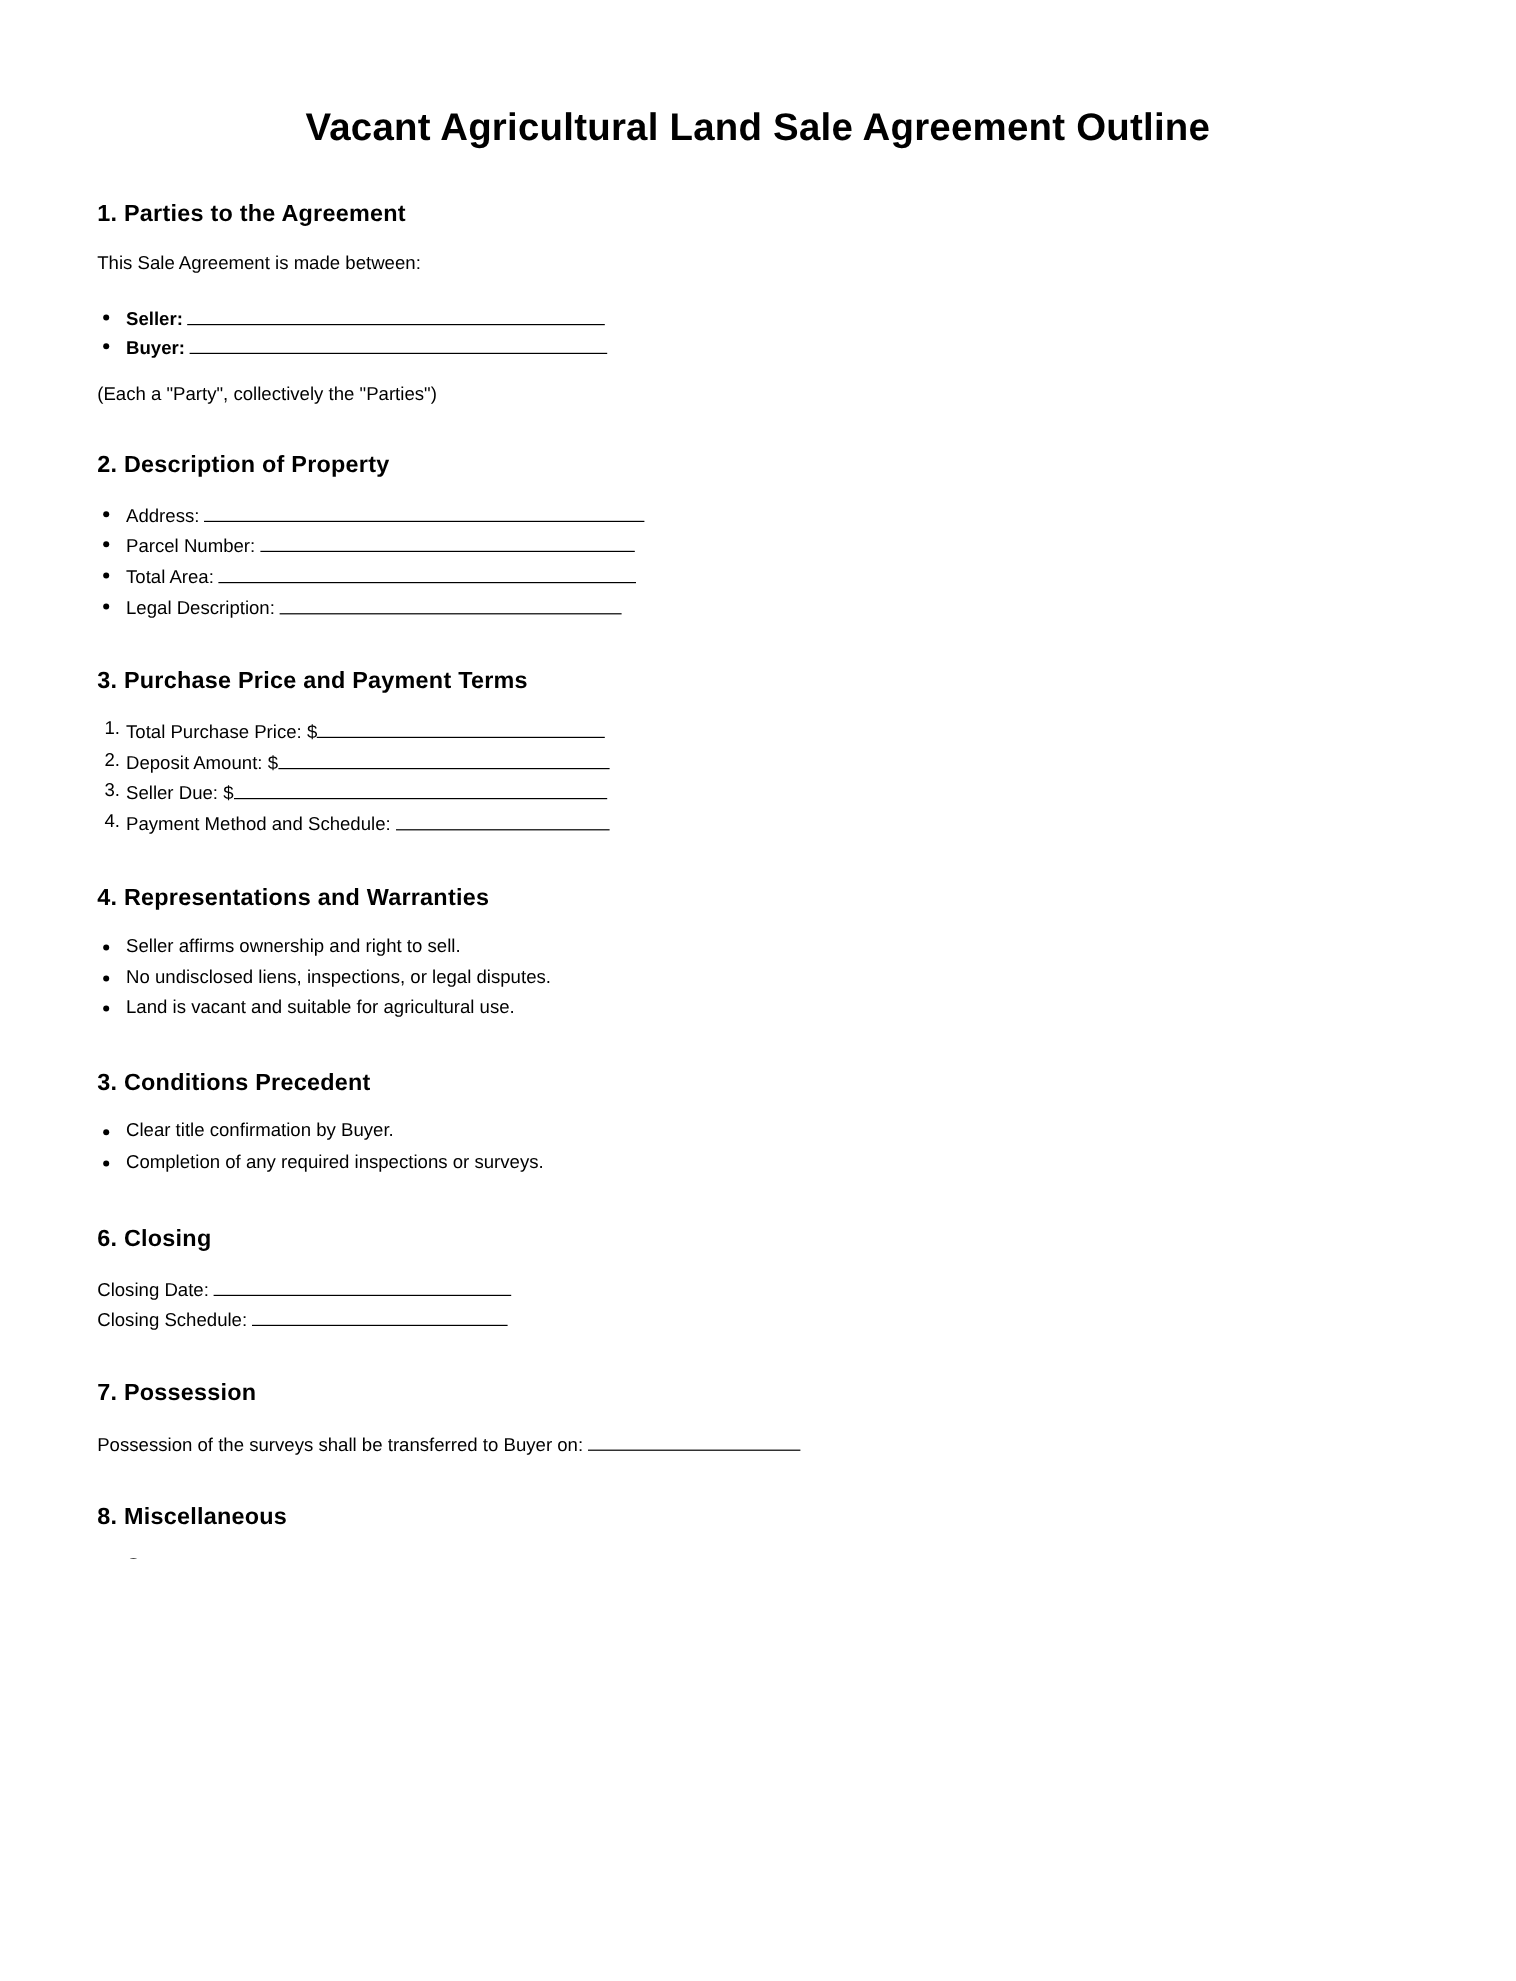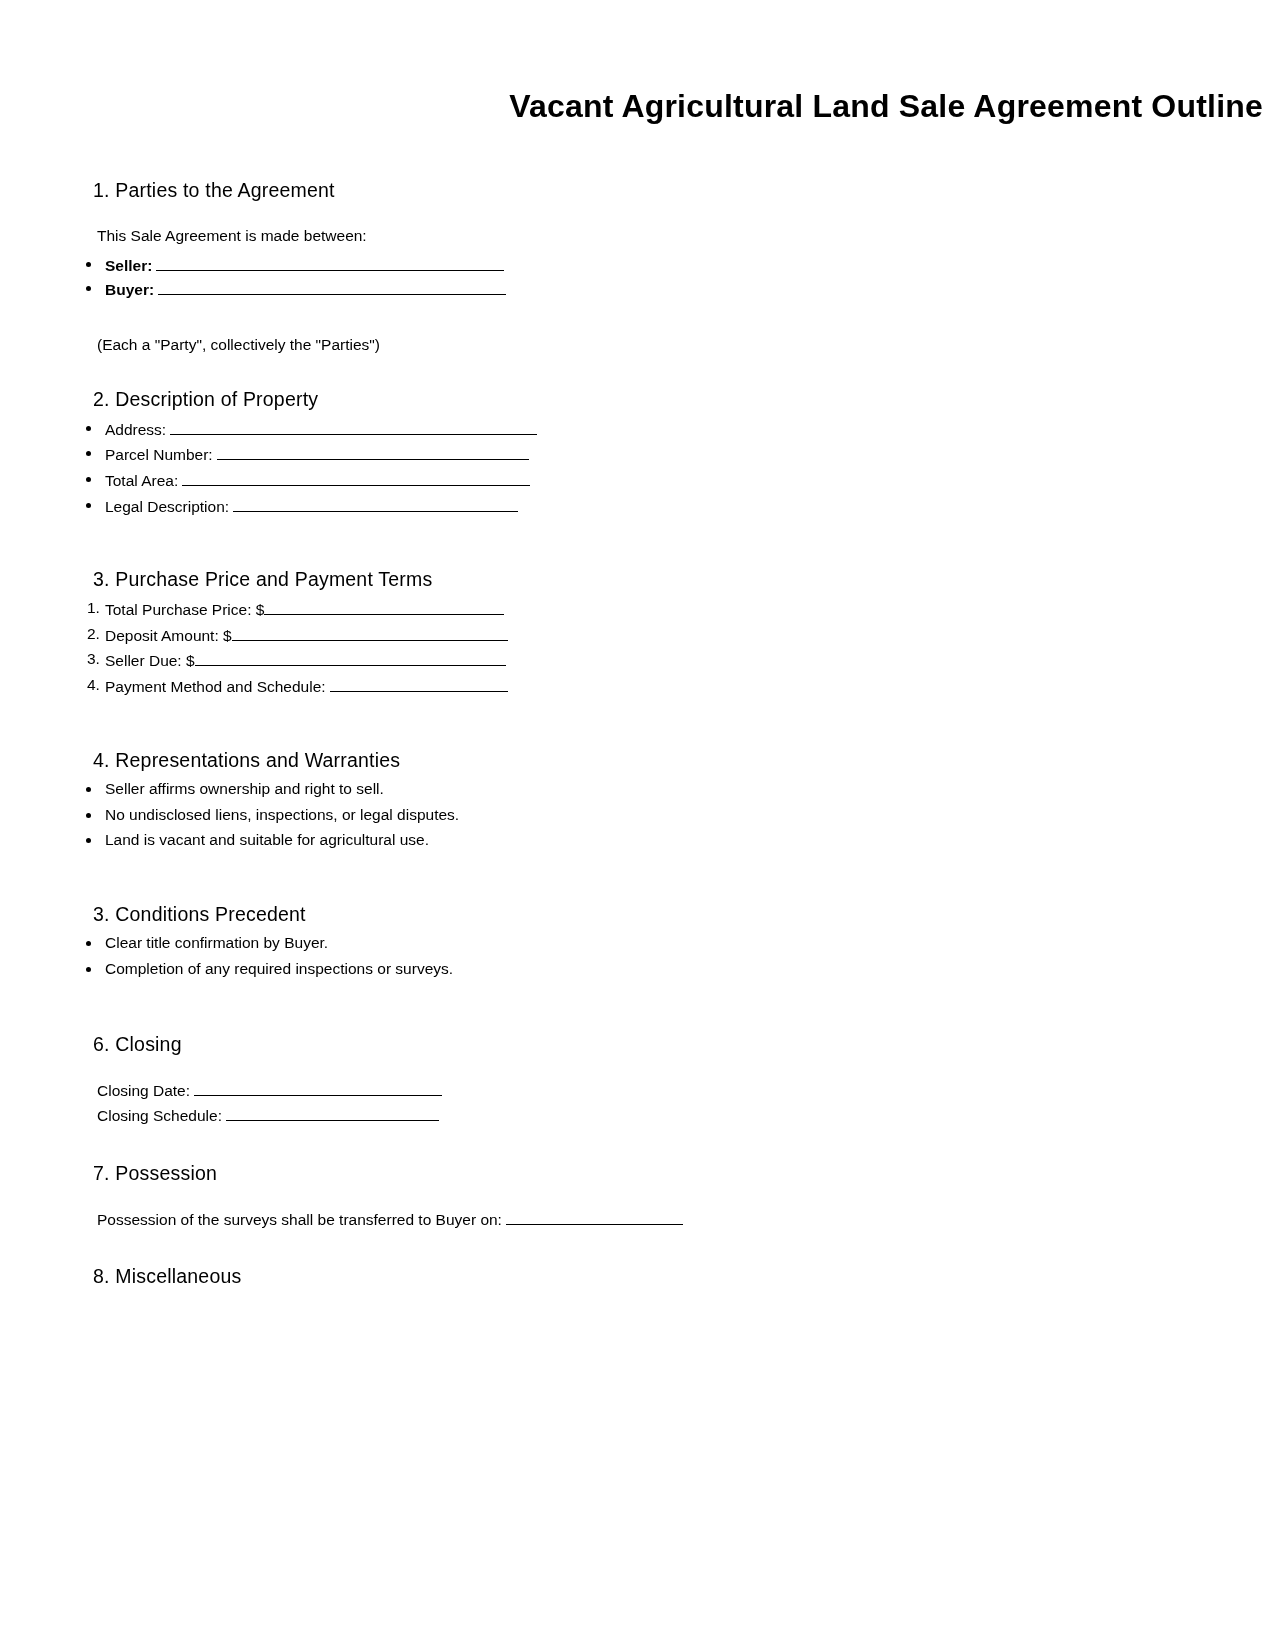--- a/index.html
+++ b/index.html
@@ -21,41 +21,41 @@
     .content {
       position: absolute;
       left: 81px;
       top: 0;
       width: 1100px;
     }
     .doc-title {
       position: absolute;
       left: 0; top: 88px;
       width: 1263px;
-      text-align: right;
+      text-align: center;
       font-size: 32px;
       font-weight: bold;
       letter-spacing: 0.2px;
       margin: 0;
     }
     h2 {
       font-size: 19.5px;
-      font-weight: normal;
-      margin: 12px;
+      font-weight: bold;
+      margin: 0;
       position: absolute;
       left: 0;
       white-space: nowrap;
       letter-spacing: 0.2px;
     }
     .p {
       position: absolute;
       left: 0;
       font-size: 15.5px;
       white-space: nowrap;
-      margin: 16px;
+      margin: 0;
     }
     .li {
       position: absolute;
       left: 0;
       font-size: 15.5px;
       white-space: nowrap;
     }
     .li .bullet {
       position: absolute;
       left: 5px;

